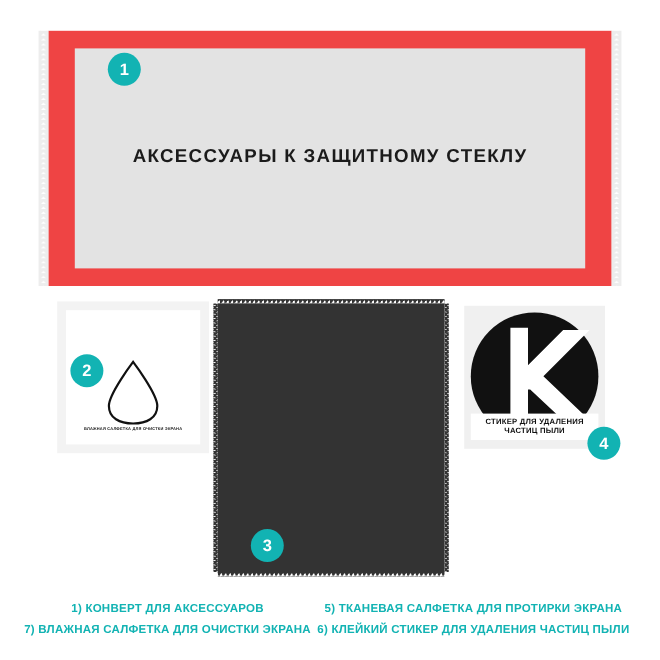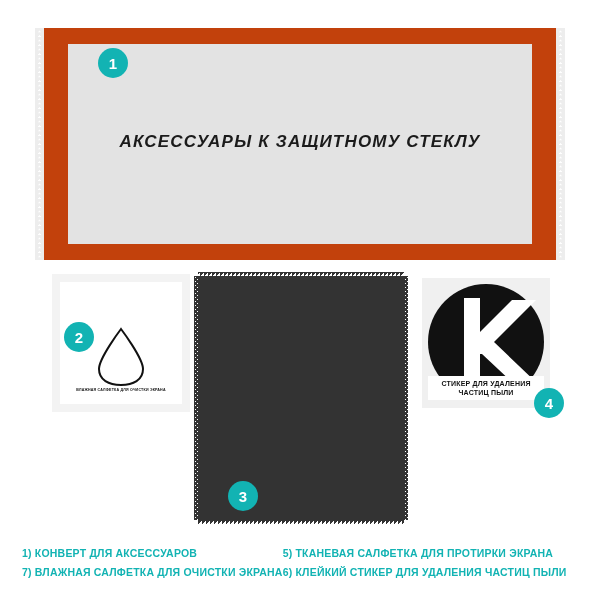--- a/index.html
+++ b/index.html
@@ -39,23 +39,22 @@
     letter-spacing: 0;
   }
 
   
   .envelope {
     position: absolute;
     left: 44px;
     top: 28px;
     width: 512px;
     height: 232px;
-    background: #c2410c;
-    z-index: 5;
-    font-style: italic;
+    background: #ef4444;
+    z-index: 5;
   }
   
   .zz {
     position: absolute;
     top: 0;
     width: 9px;
     height: 100%;
     background-size: 9px 9px;
     background-repeat: repeat-y;
   }
@@ -219,20 +218,21 @@
     bottom: 22px;
     padding: 0 22px;
     display: flex;
     justify-content: space-between;
     z-index: 15;
   }
   .legend-col {
     display: flex;
     flex-direction: column;
     gap: 7px;
+    text-align: center;
   }
   .legend-col.right {
     width: 300px;
   }
   .legend-item {
     font-size: 10.5px;
     font-weight: bold;
     color: #12b3b3;
     letter-spacing: 0.2px;
     white-space: nowrap;

